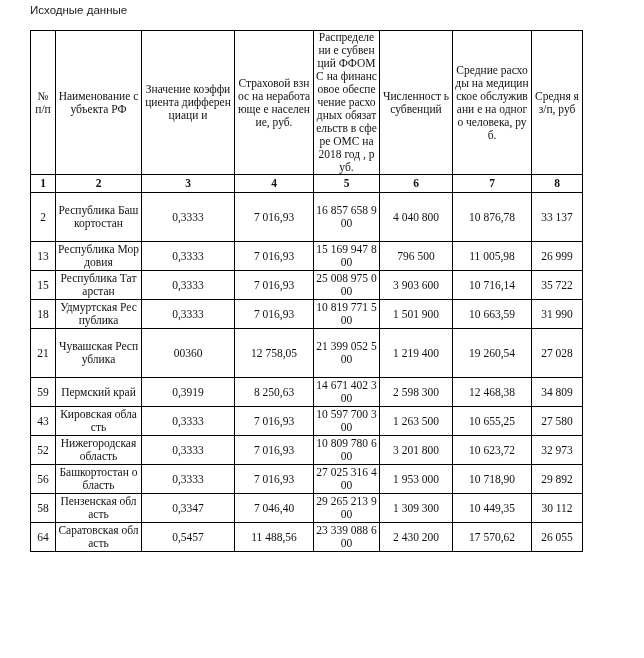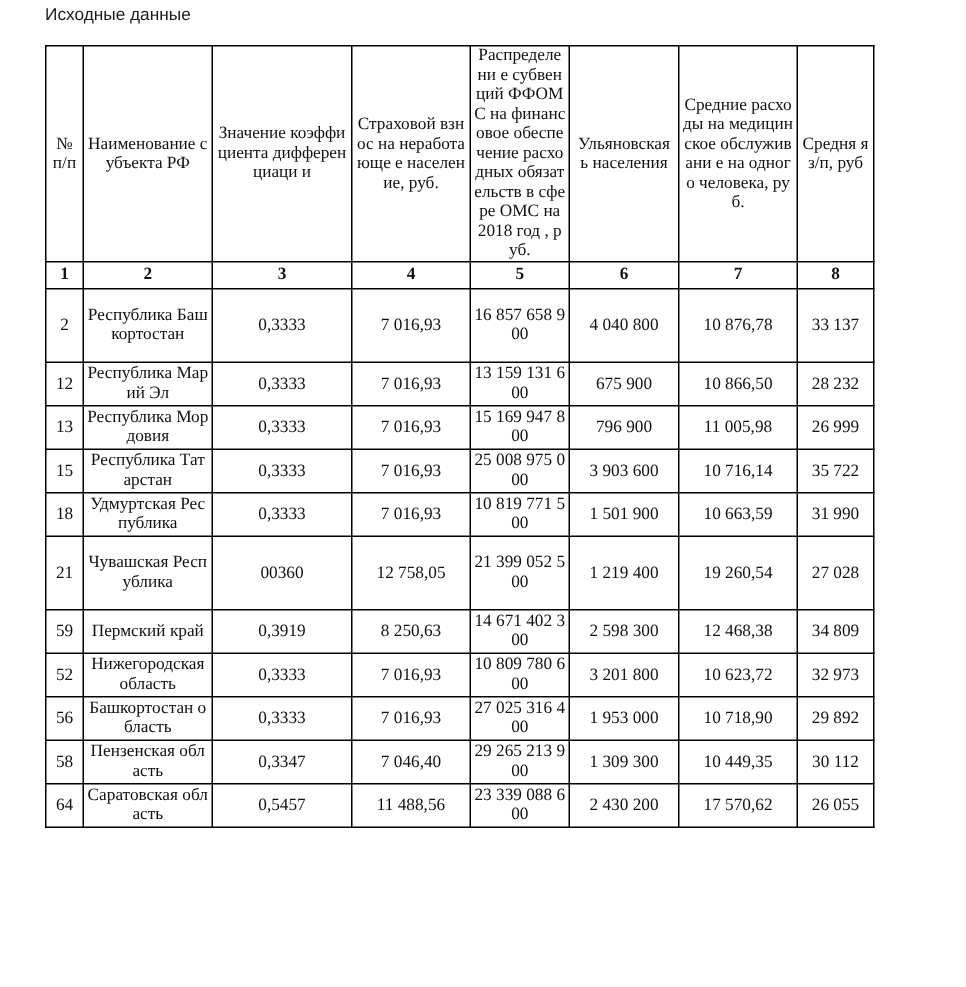--- a/index.html
+++ b/index.html
@@ -51,21 +51,21 @@
       <col class="c7">
       <col class="c8">
   </colgroup>
   <thead>
     <tr>
       <th class="h">№ п/п</th>
       <th class="h">Наименование субъекта РФ</th>
       <th class="h">Значение коэффициента дифференциаци и</th>
       <th class="h">Страховой взнос на неработающе е население, руб.</th>
       <th class="h">Распределени е субвенций ФФОМС на финансовое обеспечение расходных обязательств в сфере ОМС на 2018 год , руб.</th>
-      <th class="h">Ульяновская ь населения</th>
+      <th class="h">Численност ь субвенций</th>
       <th class="h">Средние расходы на медицинское обслуживани е на одного человека, руб.</th>
       <th class="h">Средня я з/п, руб</th>
     </tr>
     <tr class="num">
       <td>1</td>
       <td>2</td>
       <td>3</td>
       <td>4</td>
       <td>5</td>
       <td>6</td>
@@ -78,36 +78,26 @@
         <td>2</td>
         <td class="name">Республика Башкортостан</td>
         <td class="b">0,3333</td>
         <td class="b">7 016,93</td>
         <td class="b">16 857 658 900</td>
         <td>4 040 800</td>
         <td class="b">10 876,78</td>
         <td>33 137</td>
       </tr>
       <tr class="row">
-        <td>12</td>
-        <td class="name">Республика Марий Эл</td>
-        <td class="b">0,3333</td>
-        <td class="b">7 016,93</td>
-        <td class="b">13 159 131 600</td>
-        <td>675 900</td>
-        <td class="b">10 866,50</td>
-        <td>28 232</td>
-      </tr>
-      <tr class="row">
         <td>13</td>
         <td class="name">Республика Мордовия</td>
         <td class="b">0,3333</td>
         <td class="b">7 016,93</td>
         <td class="b">15 169 947 800</td>
-        <td>796 900</td>
+        <td>796 500</td>
         <td class="b">11 005,98</td>
         <td>26 999</td>
       </tr>
       <tr class="row">
         <td>15</td>
         <td class="name">Республика Татарстан</td>
         <td class="b">0,3333</td>
         <td class="b">7 016,93</td>
         <td class="b">25 008 975 000</td>
         <td>3 903 600</td>
@@ -136,20 +126,30 @@
       </tr>
       <tr class="row">
         <td>59</td>
         <td class="name">Пермский край</td>
         <td class="b">0,3919</td>
         <td class="b">8 250,63</td>
         <td class="b">14 671 402 300</td>
         <td>2 598 300</td>
         <td class="b">12 468,38</td>
         <td>34 809</td>
+      </tr>
+      <tr class="row">
+        <td>43</td>
+        <td class="name">Кировская область</td>
+        <td class="b">0,3333</td>
+        <td class="b">7 016,93</td>
+        <td class="b">10 597 700 300</td>
+        <td>1 263 500</td>
+        <td class="b">10 655,25</td>
+        <td>27 580</td>
       </tr>
       <tr class="row">
         <td>52</td>
         <td class="name">Нижегородская область</td>
         <td class="b">0,3333</td>
         <td class="b">7 016,93</td>
         <td class="b">10 809 780 600</td>
         <td>3 201 800</td>
         <td class="b">10 623,72</td>
         <td>32 973</td>

